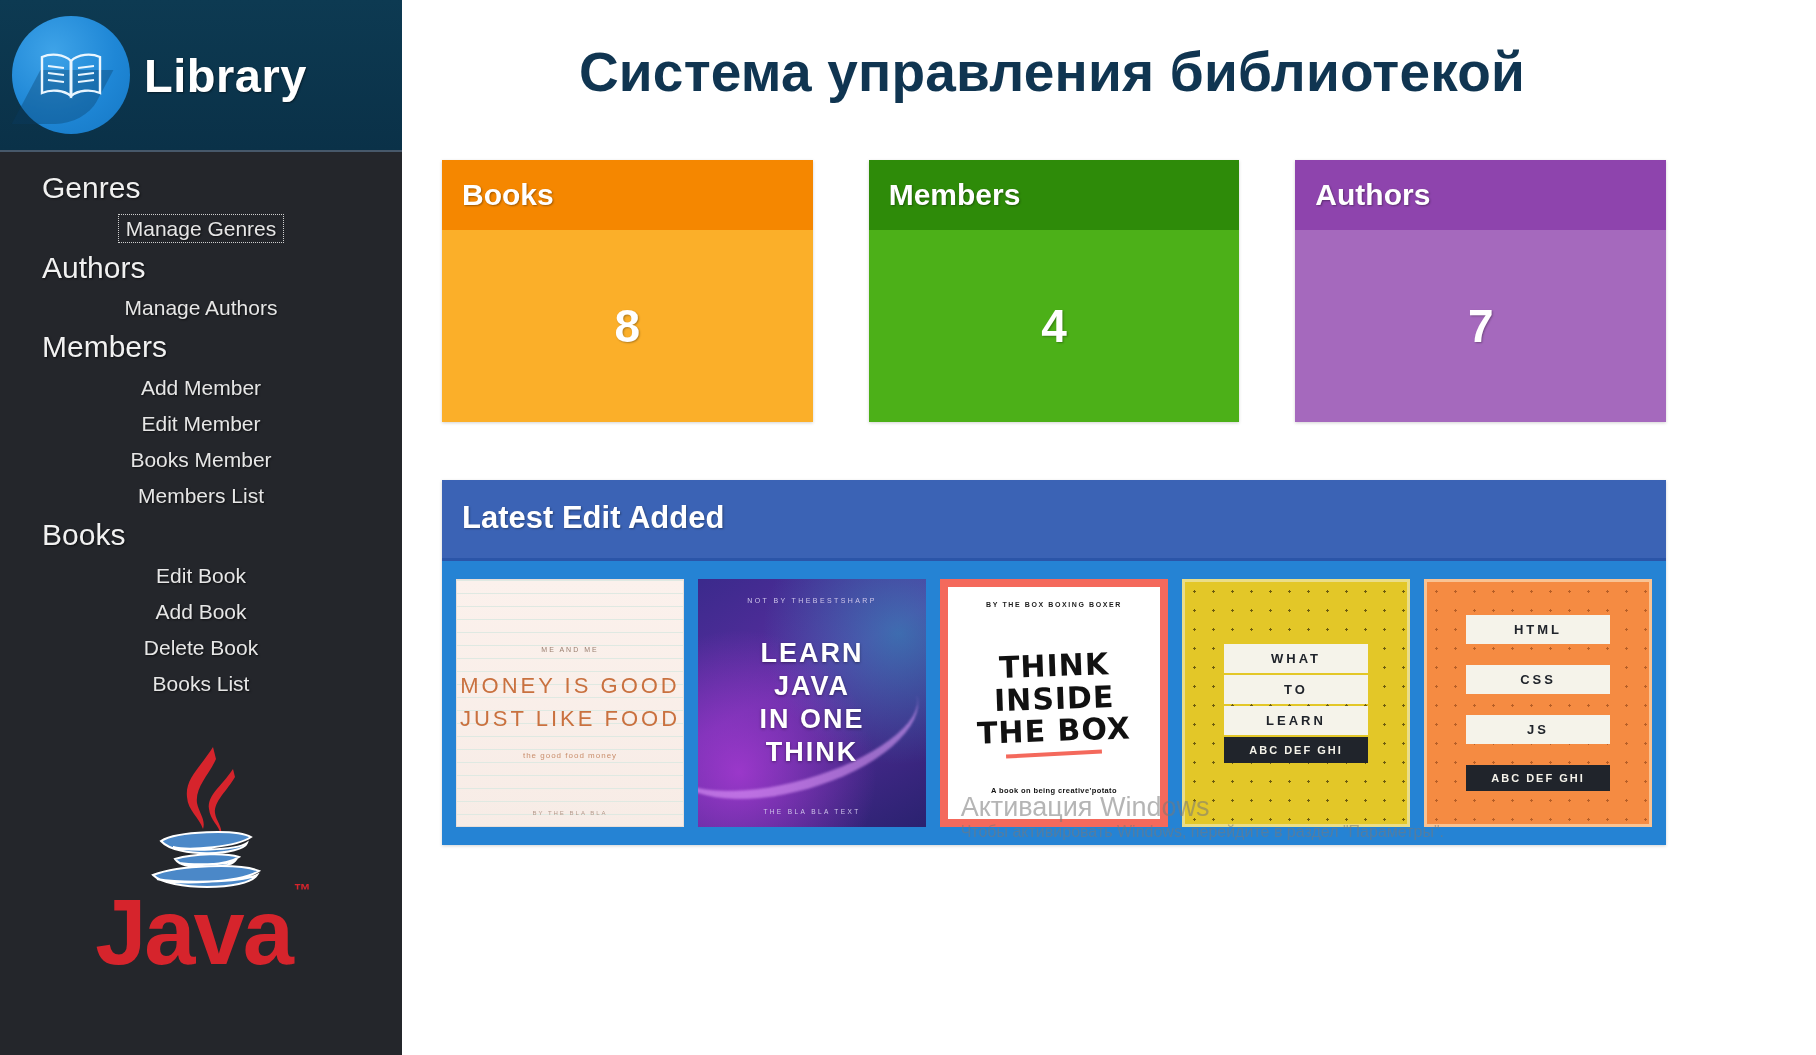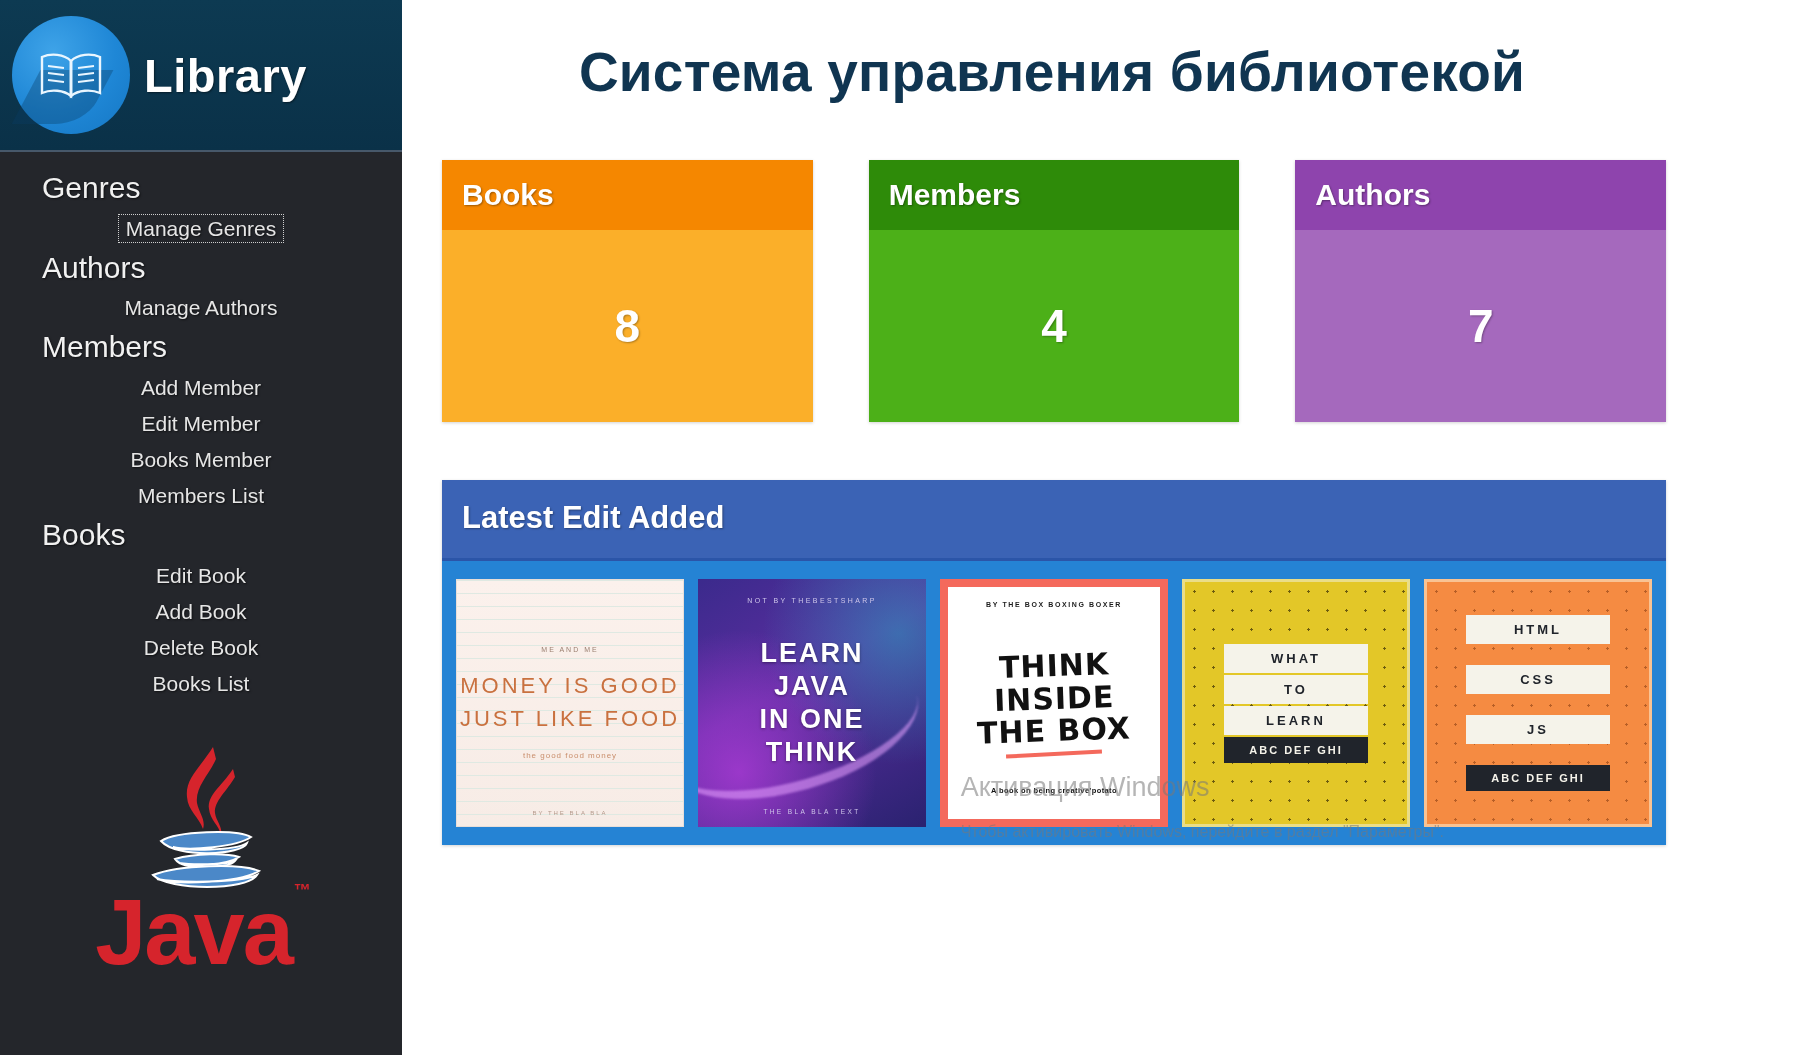--- a/index.html
+++ b/index.html
@@ -196,21 +196,21 @@
     border:3px solid #f9c393;
     display:flex; flex-direction:column; align-items:center; justify-content:center; gap:21px;
   }
 
   
   #watermark {
     position:absolute; right: 258px; bottom: 214px;
     color: rgba(120,120,120,.55); text-align:left; pointer-events:none;
   }
   #wm-line1 { font-size: 27px; }
-  #wm-line2 { font-size: 16px; margin-top: 20px; }
+  #wm-line2 { font-size: 16px; margin-top: 0; }
 </style>
 </head>
 <body>
 
 <div id="app">
 
   <aside id="sidebar">
 
     <div id="brand">
       <div id="brand-logo">

